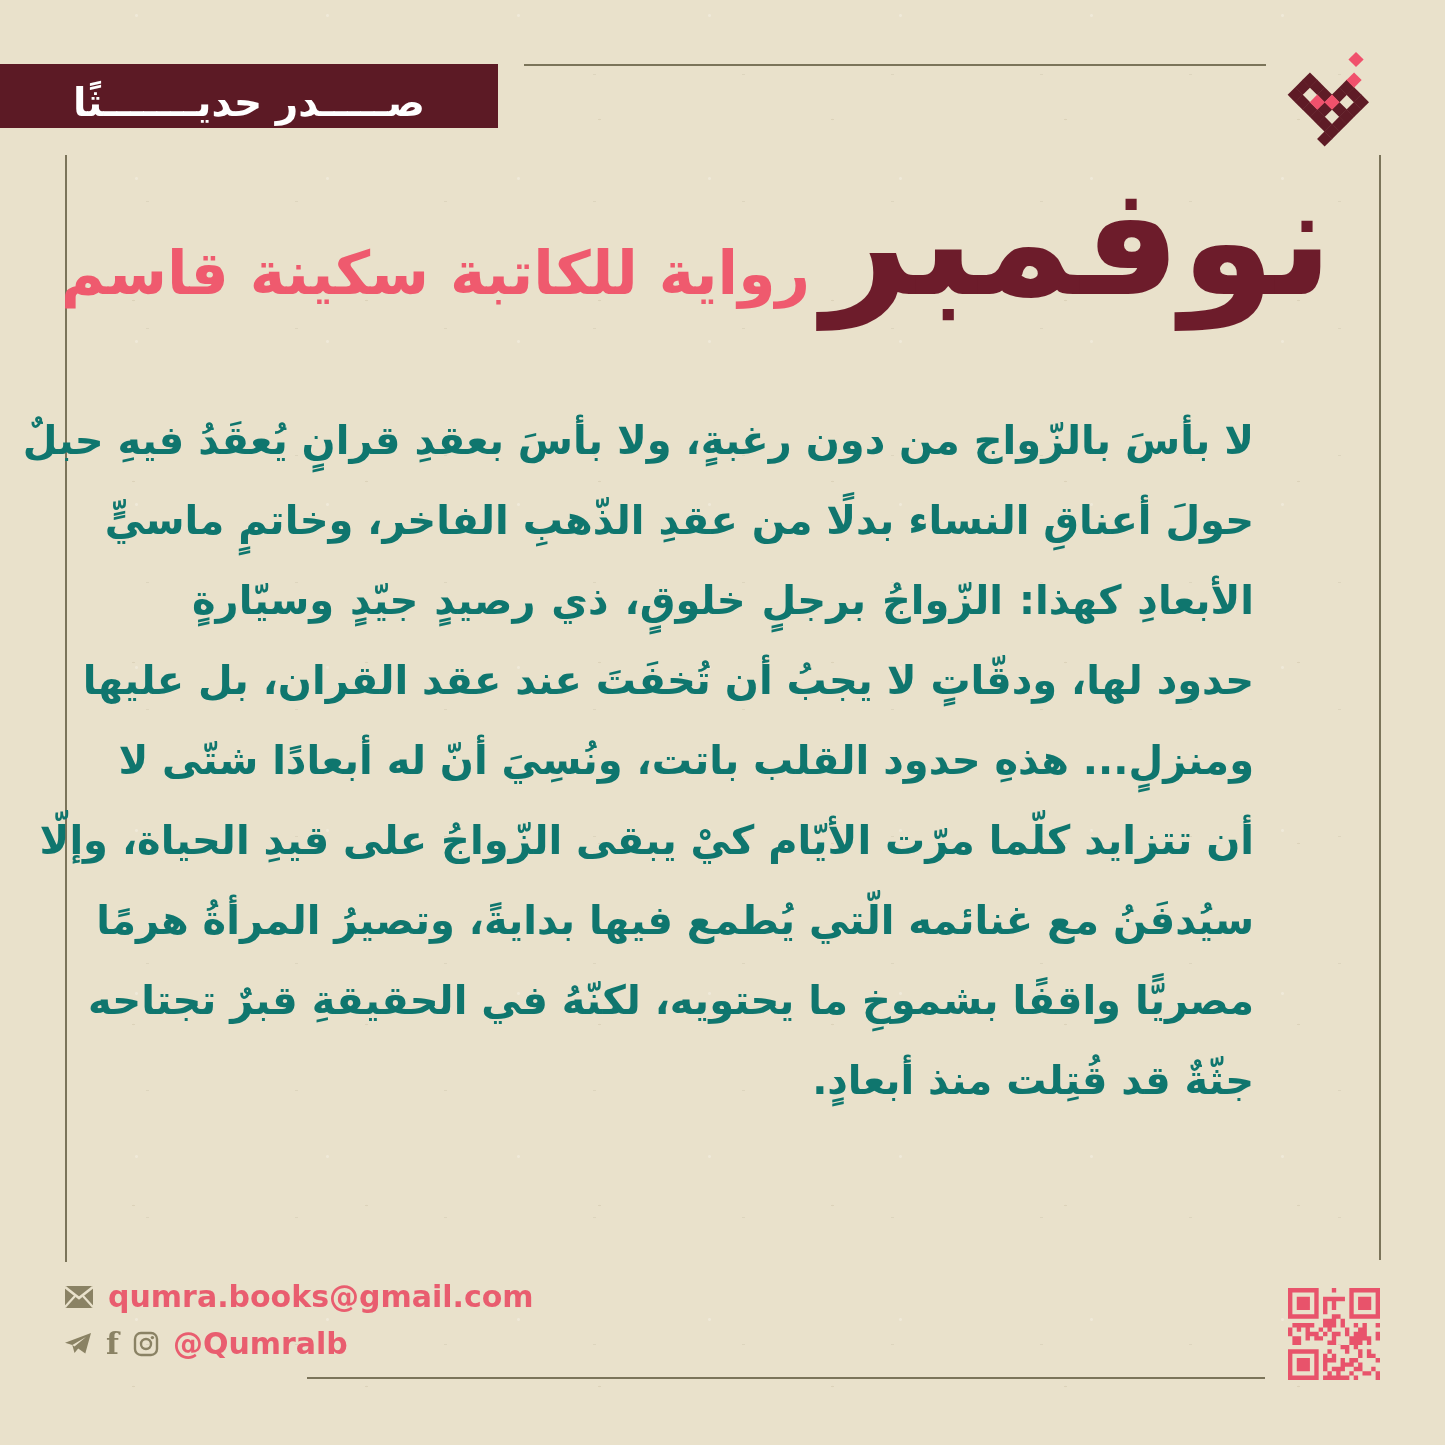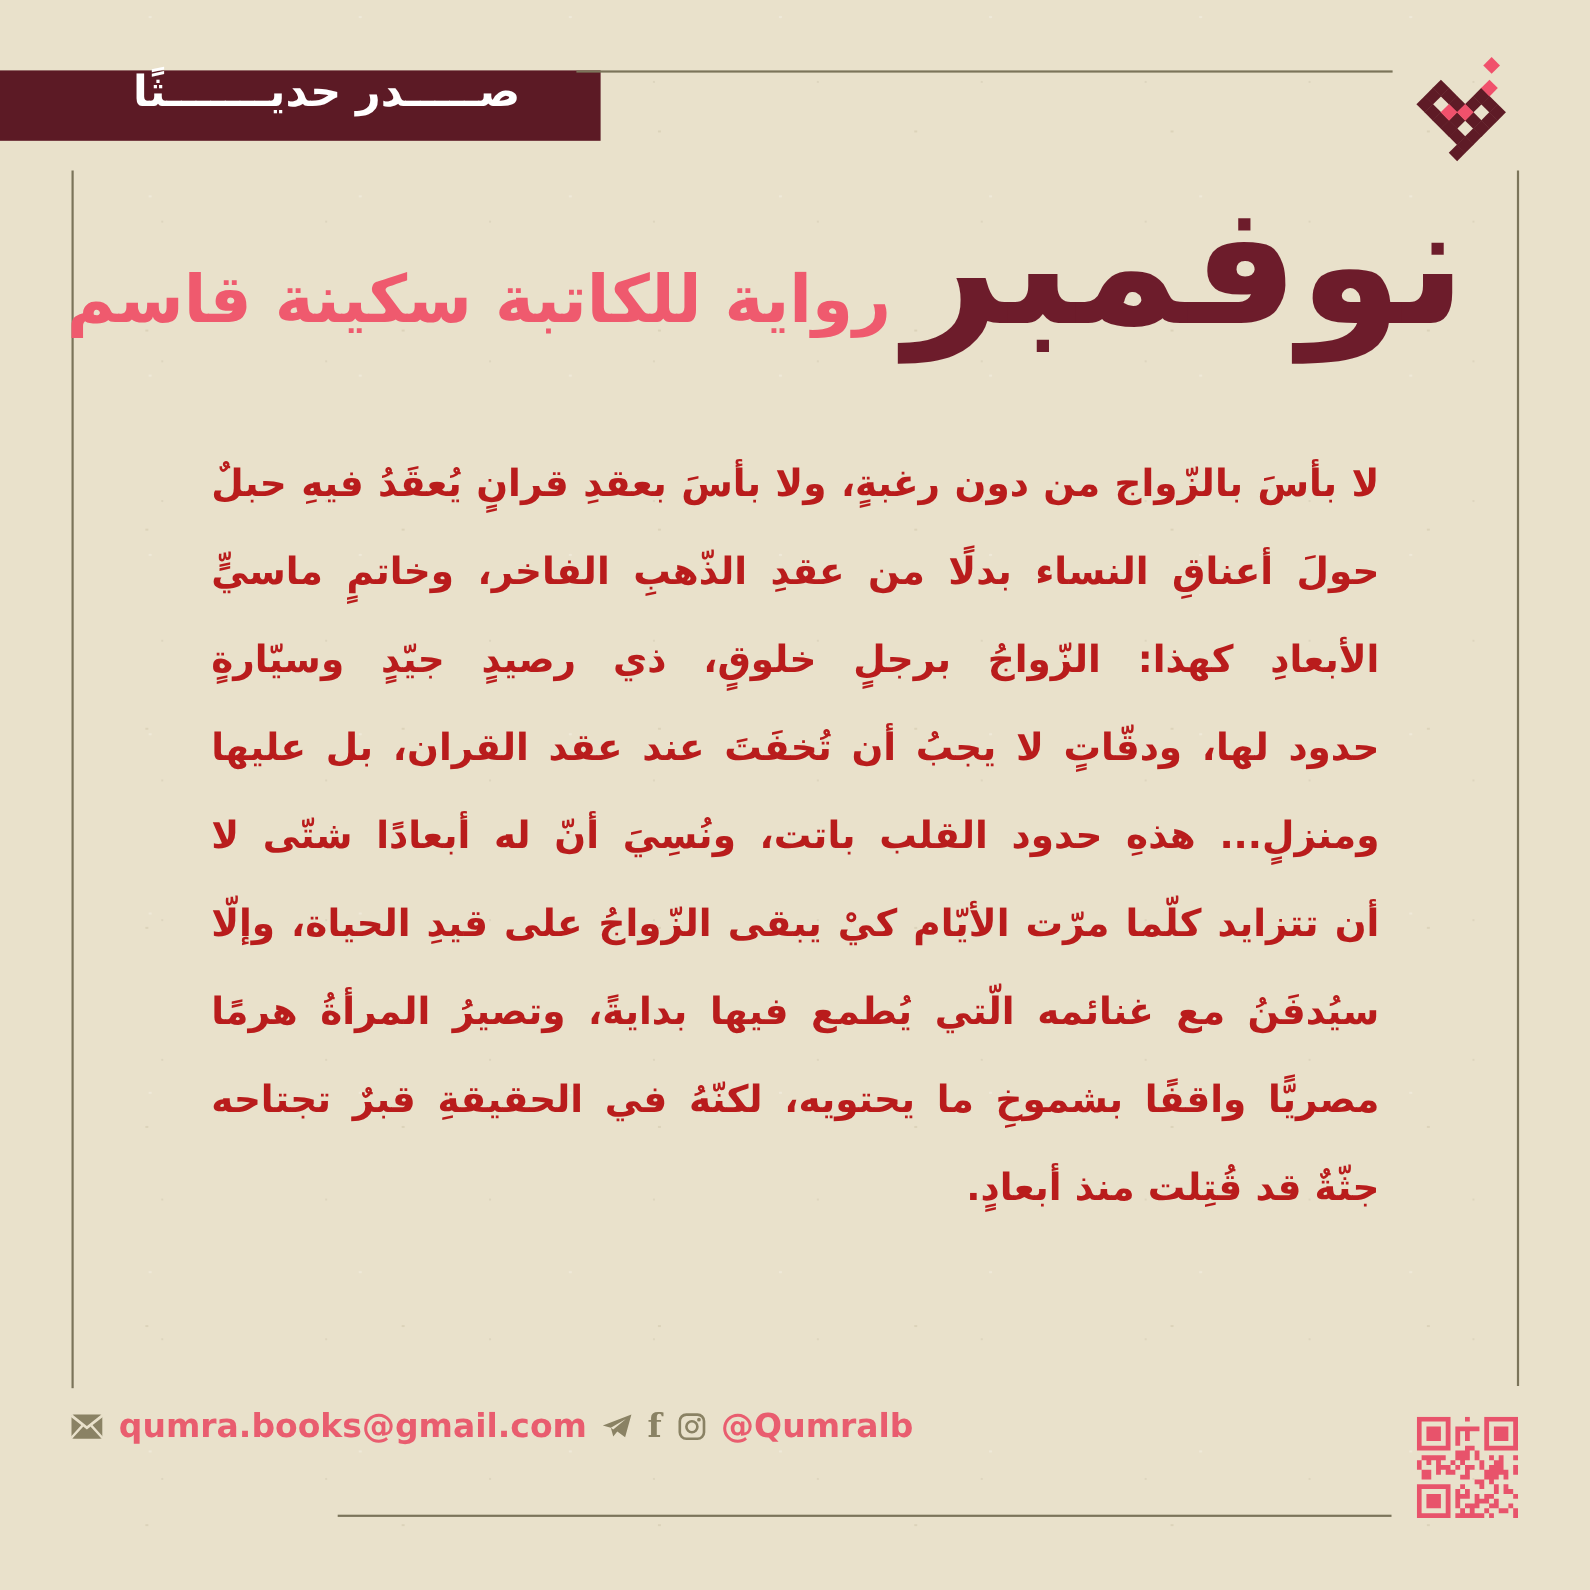--- a/index.html
+++ b/index.html
@@ -12,21 +12,21 @@
       radial-gradient(rgba(120,110,80,.10) 1px, transparent 1.1px),
       radial-gradient(rgba(255,255,255,.25) 1.5px, transparent 1.6px);
     background-size:233px 181px,149px 127px,191px 163px;
     background-position:17px 29px,73px 11px,41px 97px;
   }
   .abs{position:absolute;}
 
   
   .banner{
     left:0;top:64px;width:498px;height:64px;background:#5c1a25;
-    display:flex;align-items:flex-start;justify-content:center;padding-left:48px;
+    display:flex;align-items:flex-end;justify-content:center;
   }
   .banner-text{
     color:#ffffff;font-size:39px;font-weight:bold;direction:rtl;white-space:nowrap;
     line-height:1;padding-bottom:6px;
   }
 
   
   .hline{height:2px;background:#7b745a;}
   .vline{width:2px;background:#7b745a;}
   .line-top{left:524px;top:64px;width:742px;}
@@ -42,32 +42,32 @@
     right:112px;top:158px;font-size:152px;line-height:1.1;font-weight:bold;
     color:#6d1c2b;direction:rtl;white-space:nowrap;margin-left:32px;
   }
   .subtitle{
     left:192px;top:238px;width:618px;text-align:left;
     font-size:60px;font-weight:bold;color:#ef5a6e;direction:rtl;white-space:nowrap;
   }
 
   
   .body-text{
-    left:192px;top:400px;width:1062px;color:#b91c1c;
-    font-size:34px;font-weight:bold;direction:rtl;
+    left:192px;top:400px;width:1062px;color:#0f766e;
+    font-size:40px;font-weight:bold;direction:rtl;
   }
   .body-line{
     line-height:80px;height:80px;white-space:nowrap;
     text-align:justify;text-align-last:justify;
   }
   .body-line.last{text-align-last:right;}
 
   
   .contact{
-    left:64px;top:1280px;display:flex;flex-direction:row;gap:13px;
+    left:64px;top:1280px;display:flex;flex-direction:column;gap:13px;
   }
   .contact-row{display:flex;align-items:center;gap:14px;height:34px;}
   .contact-row .txt{
     color:#e95d6f;font-size:30px;font-weight:bold;line-height:1;white-space:nowrap;
   }
   .cicon{display:inline-flex;align-items:center;justify-content:center;}
   .fb-glyph{
     color:#8a8264;font-size:30px;font-weight:bold;line-height:1;
     font-family:"DejaVu Serif",serif;
   }

